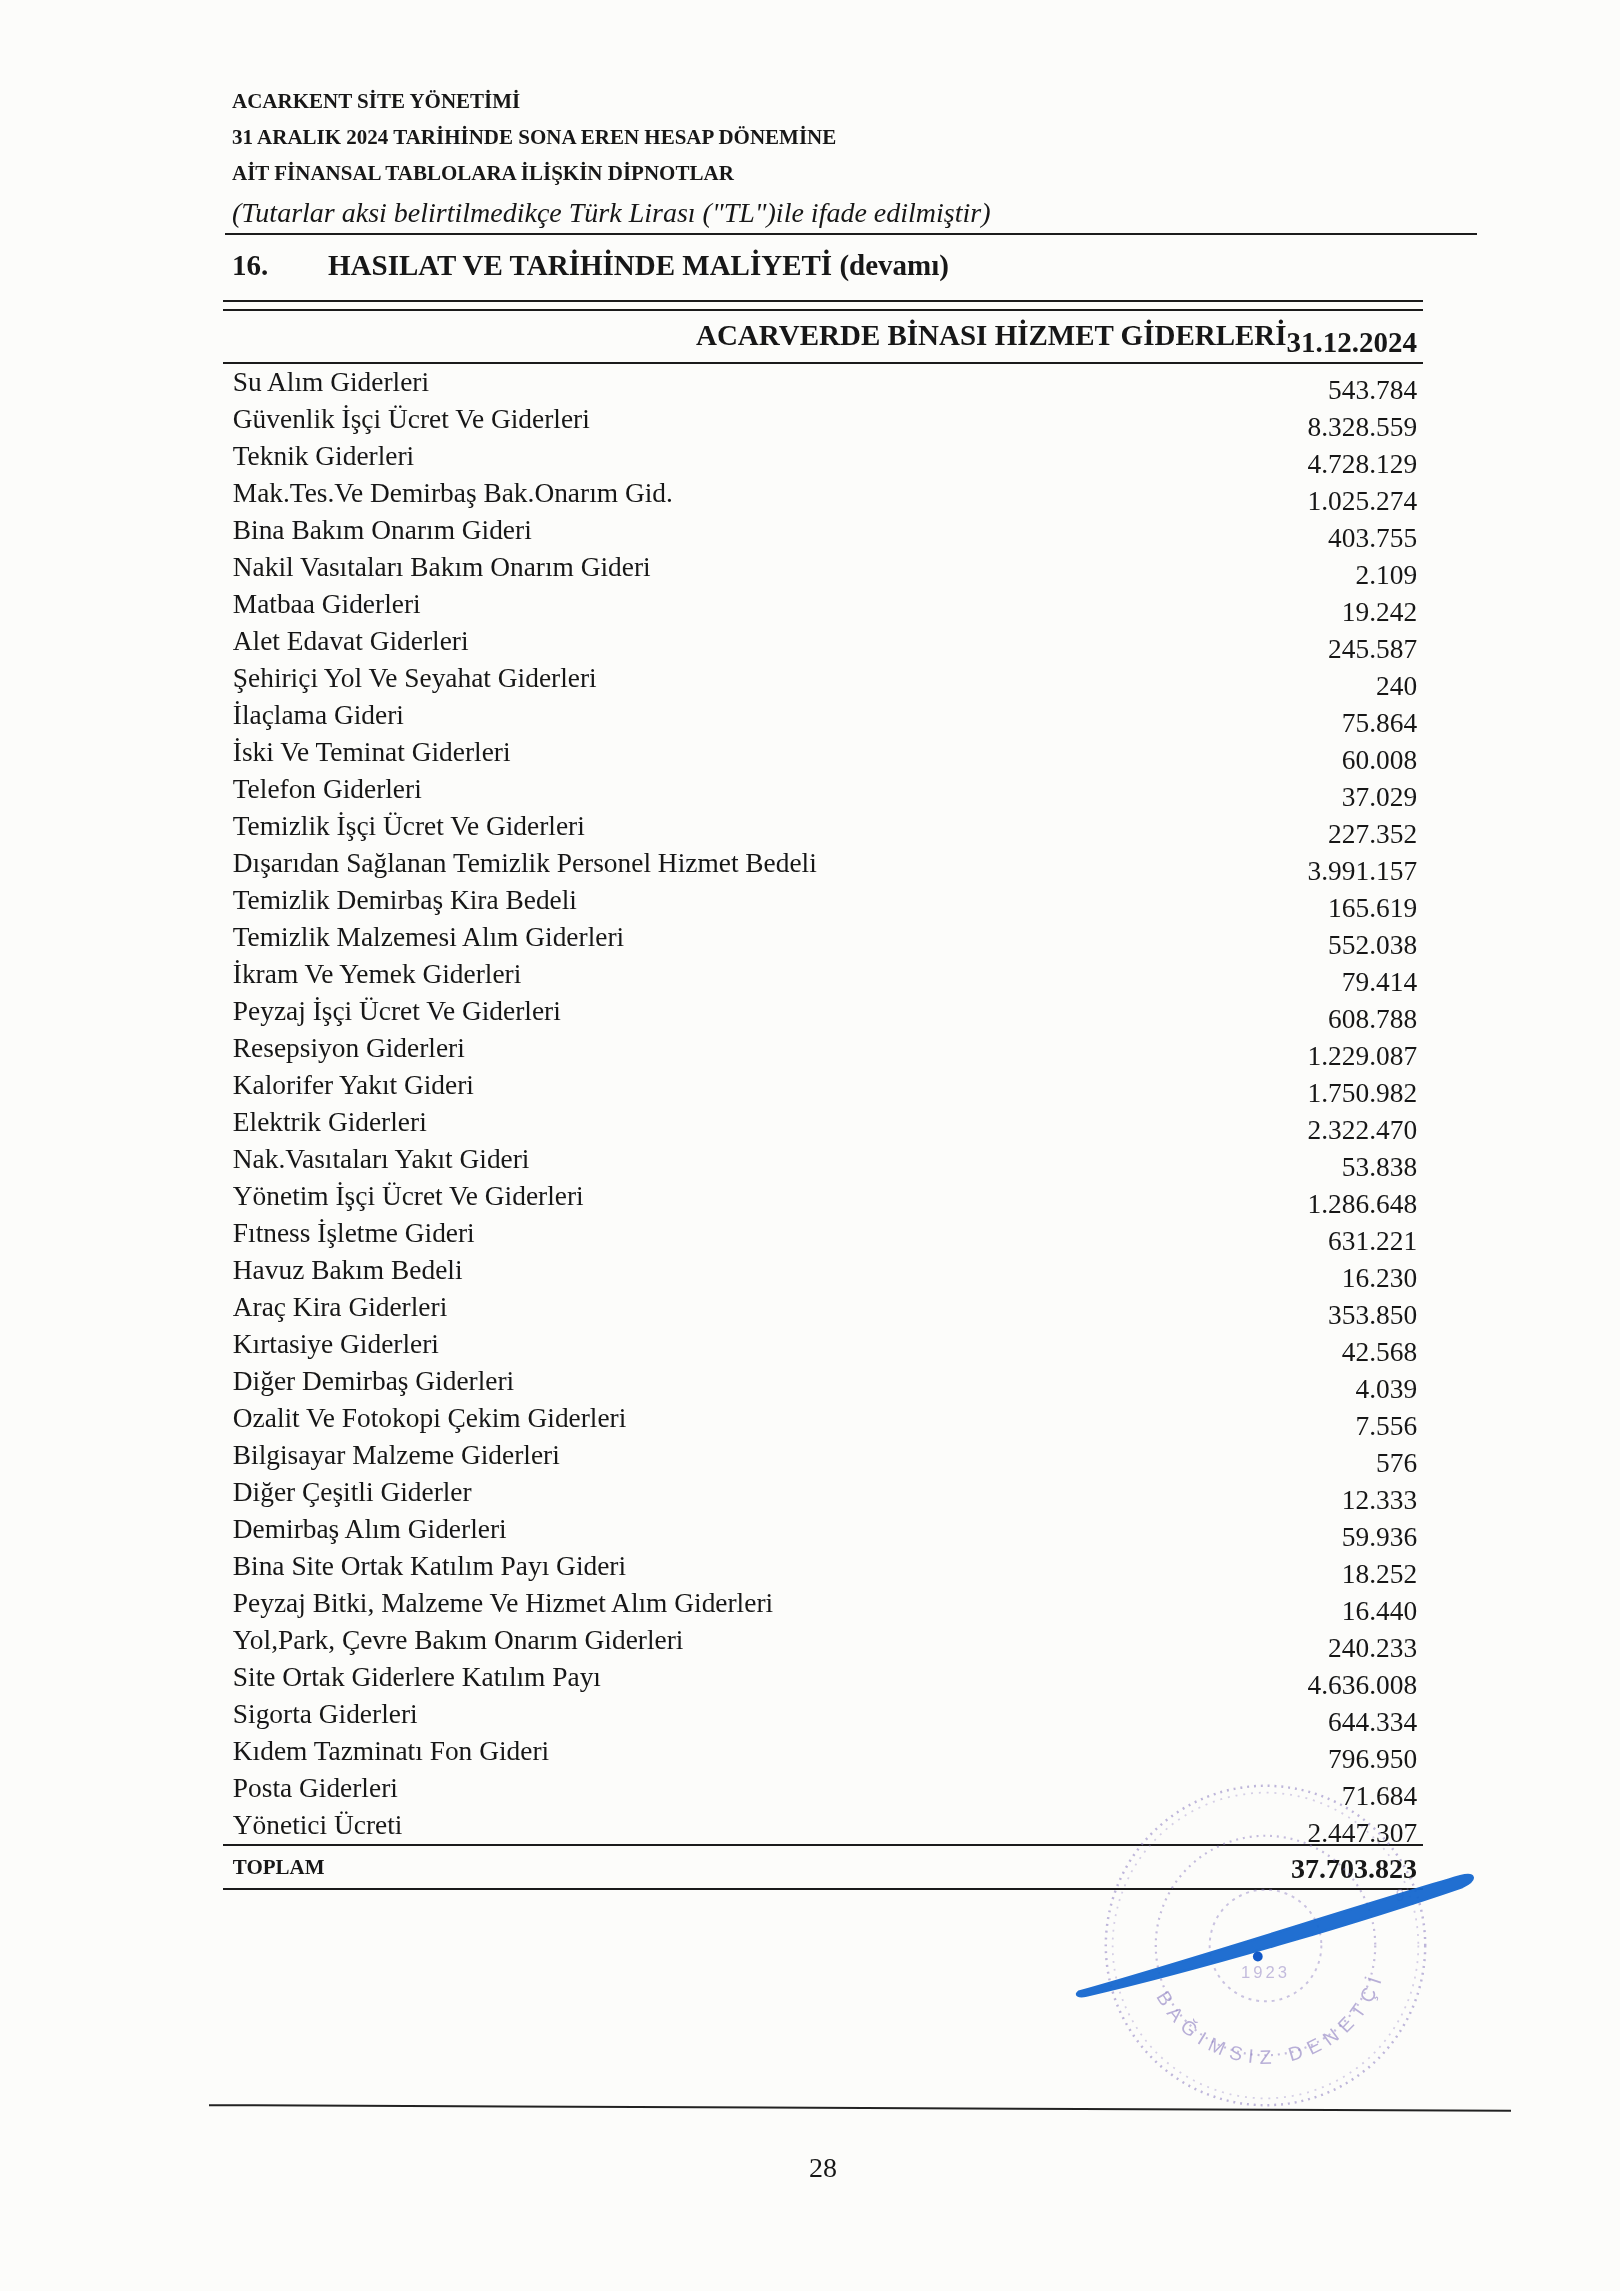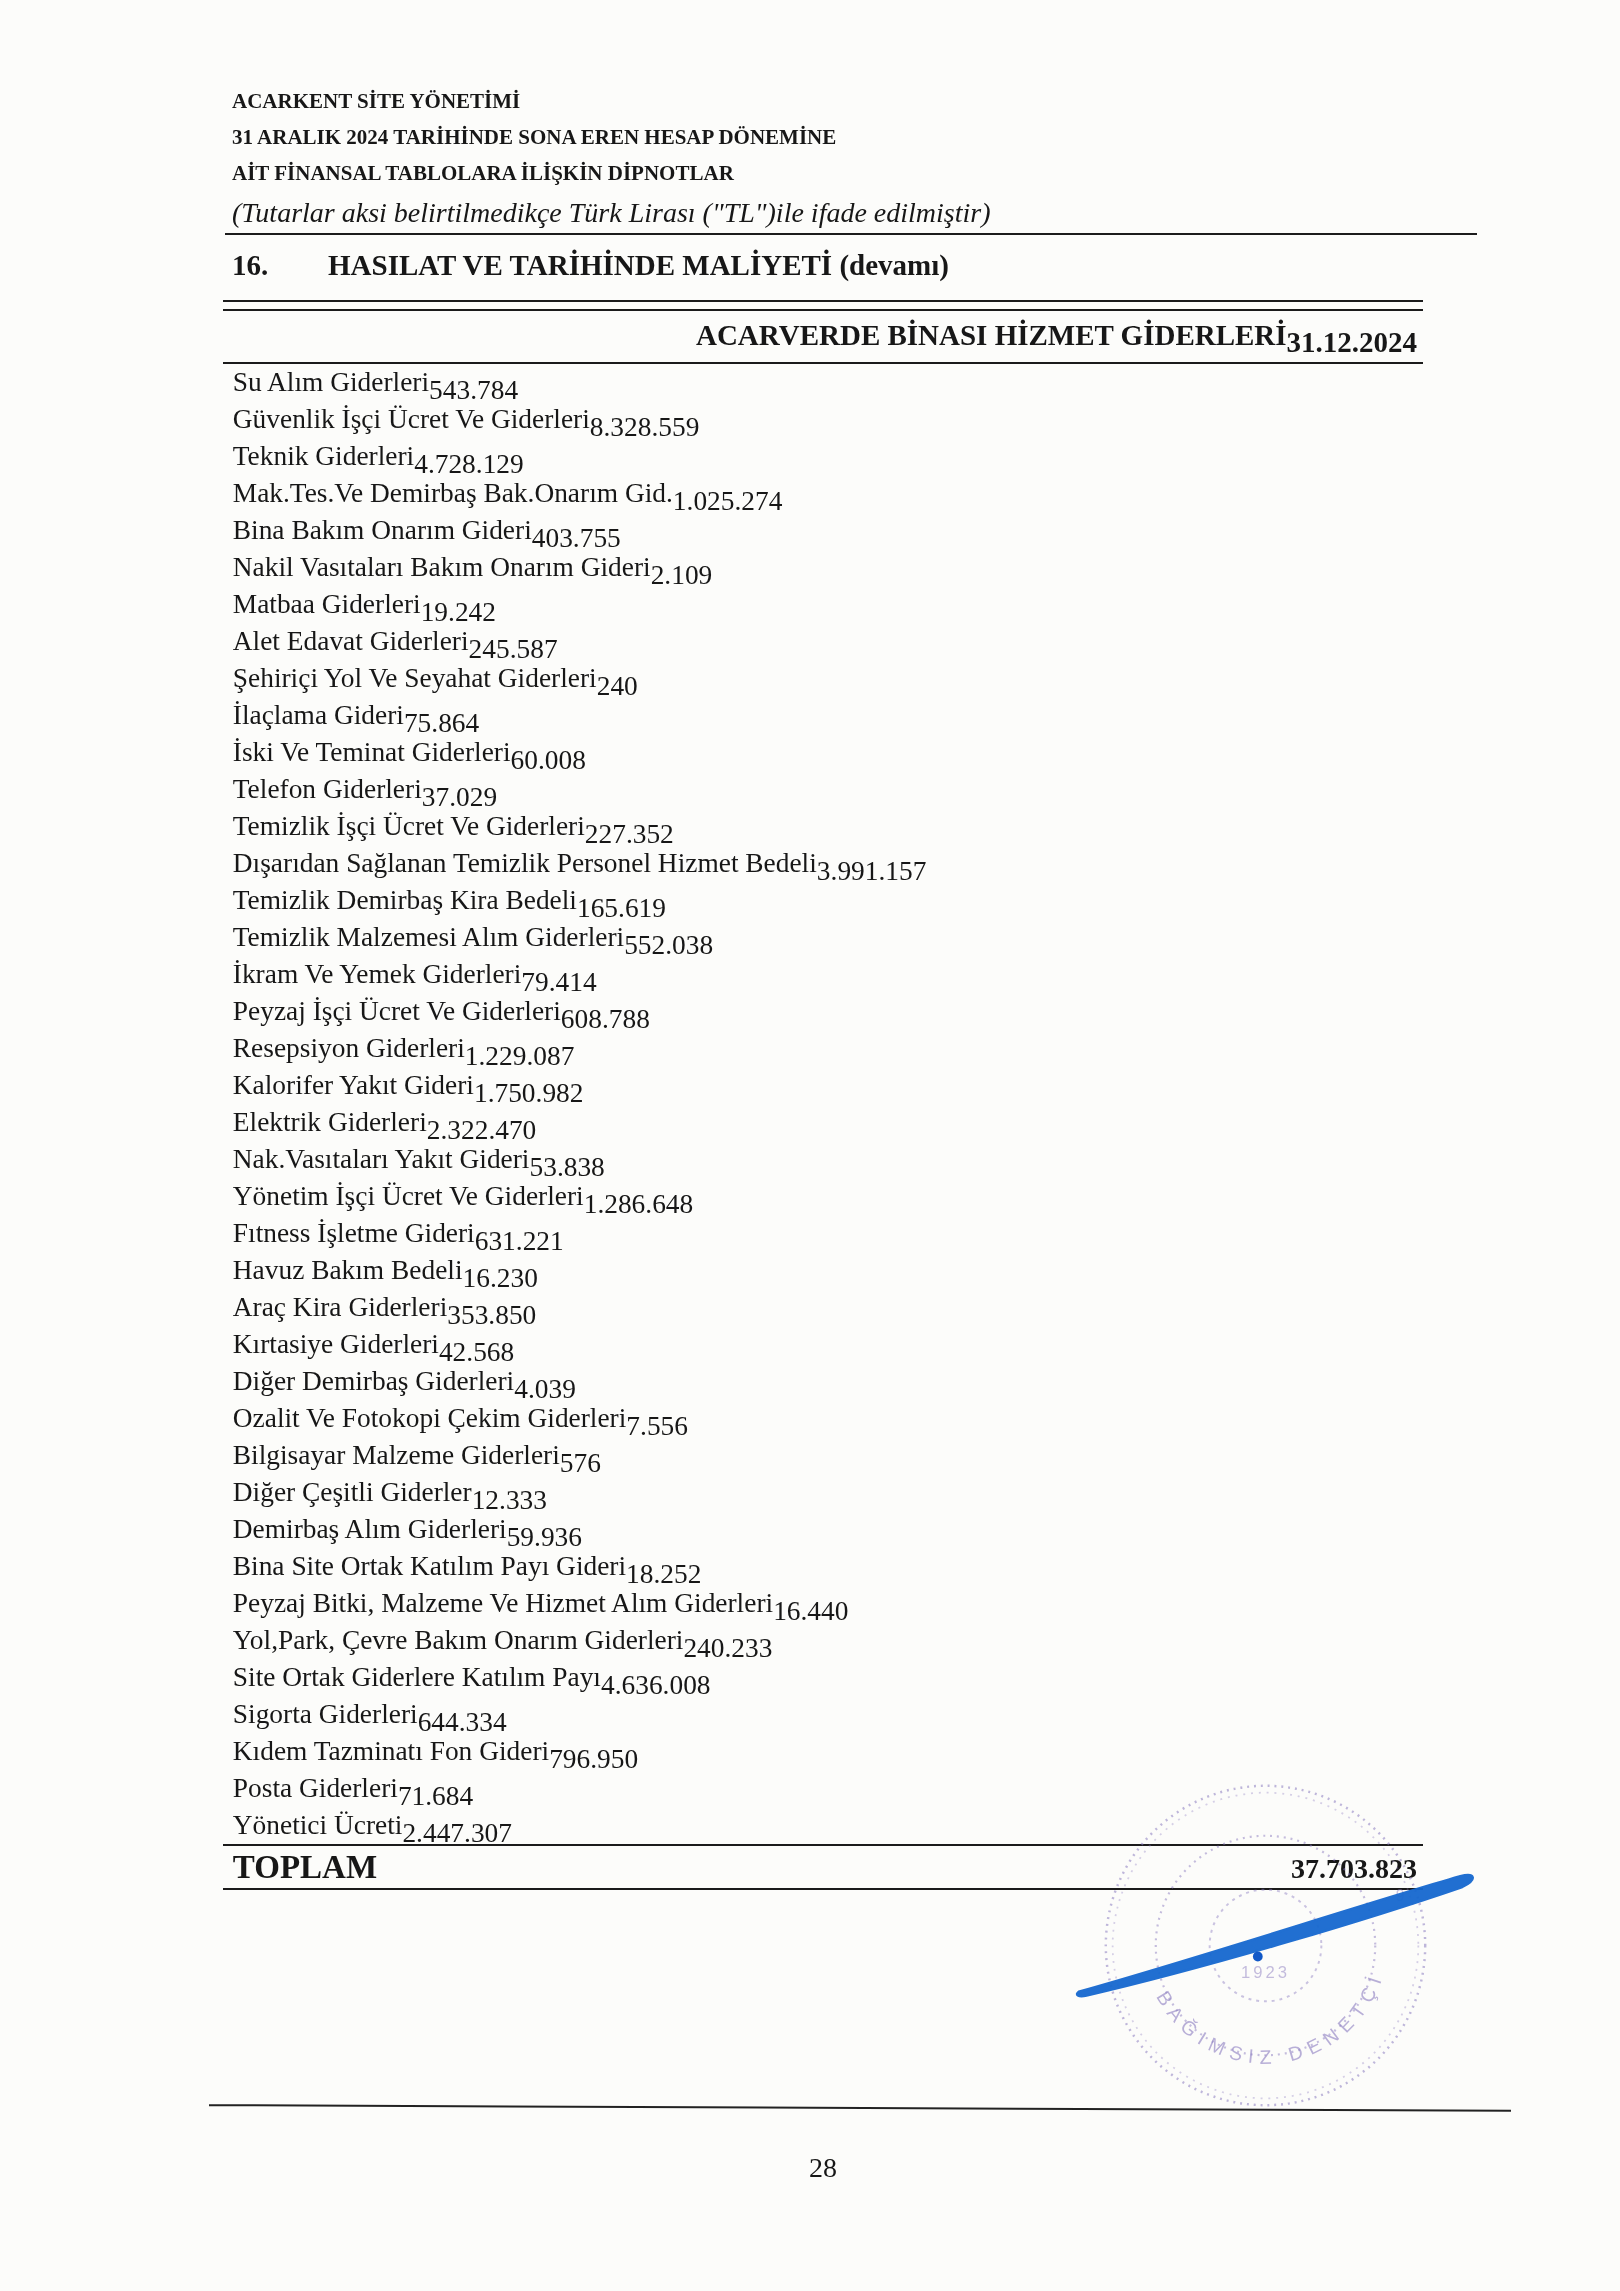--- a/index.html
+++ b/index.html
@@ -24,26 +24,26 @@
 
   
   .tbl { position:absolute; left:223px; top:300px; width:1200px; }
   .rule  { border-top:2.9px solid #1b1b1b; height:0; }
   .rule2 { border-top:2px solid #1b1b1b; height:0; margin-top:6.9px; }
   .thead { display:flex; justify-content:flex-end; align-items:flex-end;
            padding:1px 5.9px 2.9px 9.8px; height:40px; }
   .ttitle  { font-weight:bold; font-size:29px; }
   .tperiod { font-weight:bold; font-size:29px; transform:translateY(6.9px); }
   .rows { padding:0 5.9px 0 9.8px; }
-  .trow { display:flex; justify-content:flex-start;
+  .trow { display:flex; justify-content:space-between;
           height:37px; line-height:37px; font-size:27.4px; white-space:nowrap; }
   .tvalue { transform:translateY(7.8px); }
   .totrow { display:flex; justify-content:space-between;
             padding:2.9px 5.9px 3.9px 9.8px; height:36px; line-height:36px; }
-  .totrow .tlabel { font-weight:bold; font-size:33px; }
+  .totrow .tlabel { font-weight:bold; font-size:21px; }
   .totrow .tvalue { font-weight:bold; font-size:28px; transform:translateY(2px); }
 
   
   .stamp { position:absolute; left:1096px; top:1776px; width:339px; height:339px; }
   .sign  { position:absolute; left:1051px; top:1843px; width:441px; height:181px; }
 
   
   .foot-rule { position:absolute; left:209px; top:2107px; width:1302px;
                border-top:2.9px solid #222; transform:rotate(0.25deg); }
   .page-num { position:absolute; left:784px; top:2152px; width:78px;

